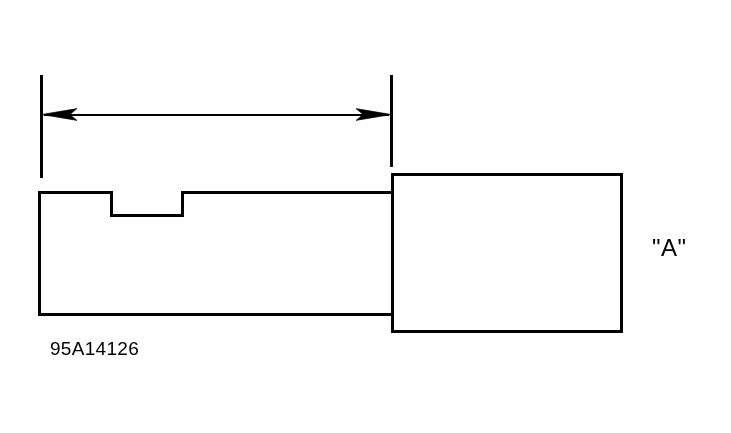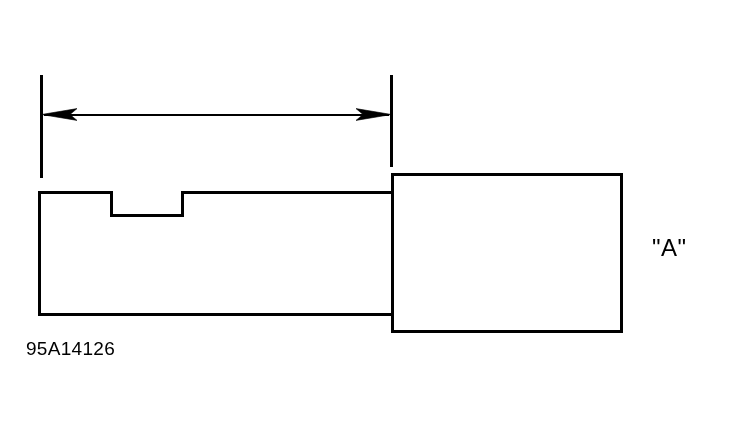--- a/index.html
+++ b/index.html
@@ -27,21 +27,21 @@
     height: 433px;
     display: block;
   }
   .txt {
     position: absolute;
     white-space: pre;
     color: #000000;
     line-height: 1;
   }
   #part-number-label {
-    left: 26px;
+    left: 50px;
     top: 339px;
     font-size: 19px;
     letter-spacing: 0.3px;
   }
   #detail-letter-label {
     left: 652px;
     top: 236px;
     font-size: 24px;
     letter-spacing: 0.5px;
   }

